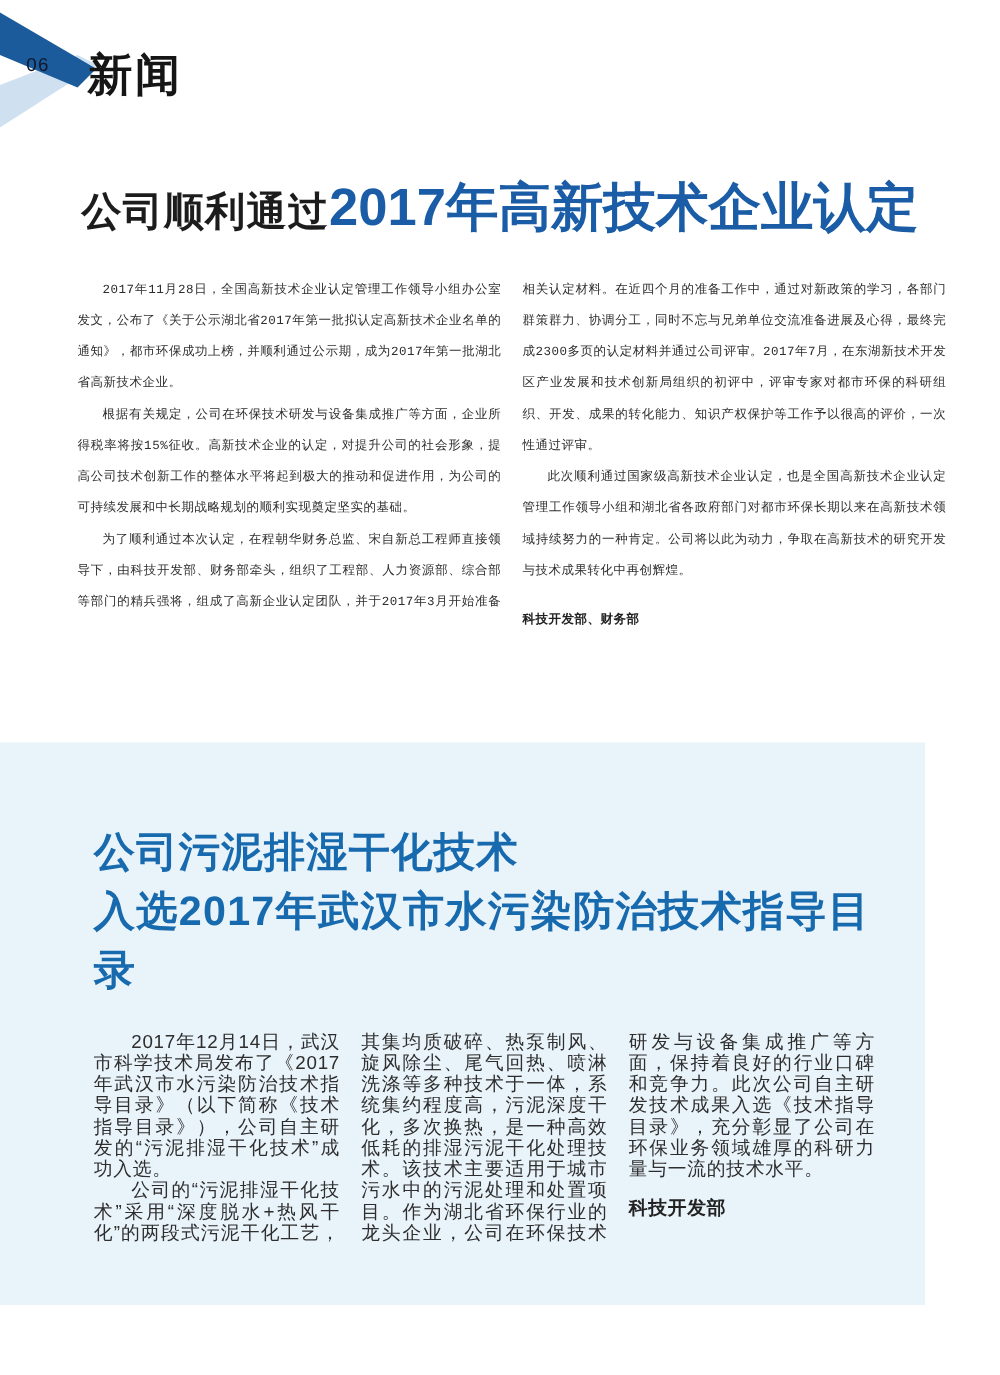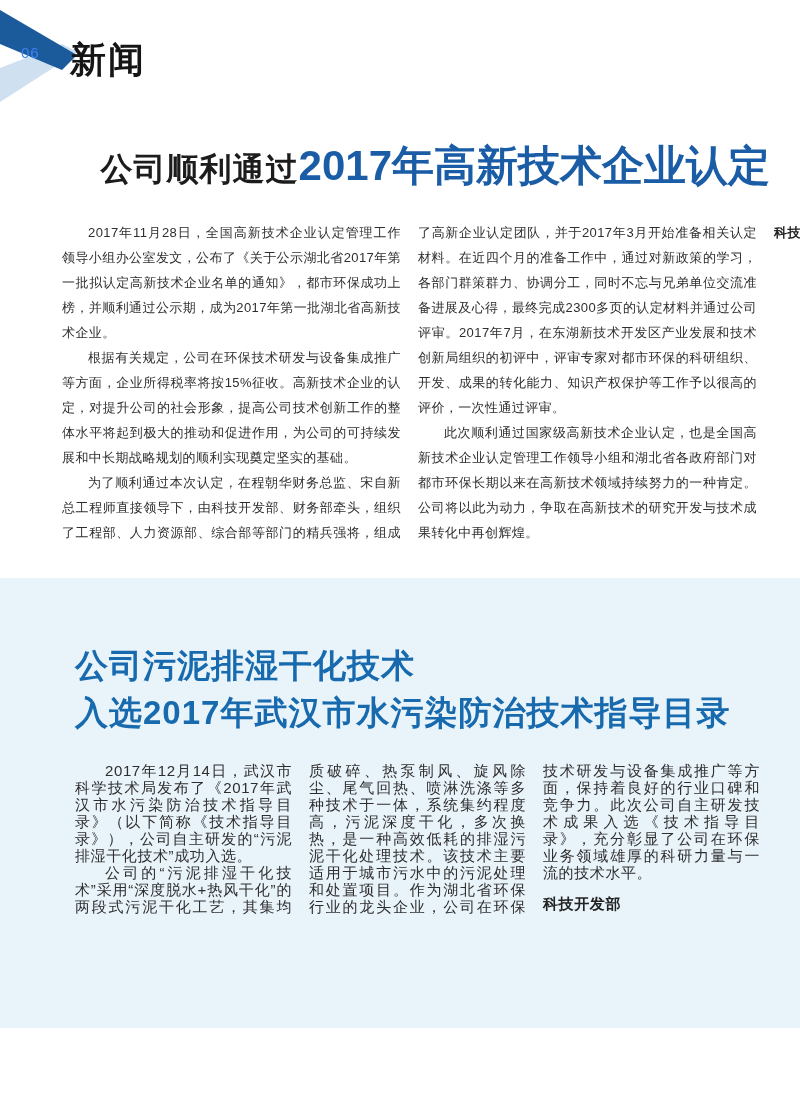--- a/index.html
+++ b/index.html
@@ -9,52 +9,53 @@
     font-family: "Liberation Sans", sans-serif;
     overflow: hidden;
   }
   .page { position: relative; width: 800px; height: 1100px; }
 
   
   .header { position: relative; height: 112px; }
   .header-deco { position: absolute; left: 0; top: 0; }
   .page-number {
     position: absolute; left: 21px; top: 44px;
-    font-size: 15px; color: #3b82f6; letter-spacing: 1px;
+    font-size: 15px; color: #0f172a; letter-spacing: 1px;
   }
   .news-label {
     position: absolute; left: 70px; top: 36px;
     font-size: 36px; font-weight: 700; color: #151515; letter-spacing: 2px;
   }
 
   
   .a1-title {
     margin: 26px 30px 0 30px;
-    text-align: right; white-space: nowrap;
+    text-align: center; white-space: nowrap;
   }
   .a1-title .t-black { font-size: 32px; font-weight: 700; color: #1c1c1c; letter-spacing: 1px; }
   .a1-title .t-blue  { font-size: 42px; font-weight: 700; color: var(--title-blue, #1a5da6); letter-spacing: 0; }
 
   .a1-body {
     margin: 26px 43px 0 62px;
     column-count: 2; column-gap: 17px;
-    font-size: 13px; line-height: 25px; letter-spacing: 0.4px;
+    font-size: 10px; line-height: 25px; letter-spacing: 0.4px;
     text-align: justify; color: #2e2e2e;
     height: 330px;
+    font-family: Liberation Mono, monospace;
   }
   .a1-body p, .a2-body p { margin: 0; text-indent: 2em; }
   .signature {
     text-align: left; font-weight: 700; text-indent: 0 !important;
     margin-top: 14px !important; color: #222;
   }
 
   
   .a2-section {
-    position: absolute; left: 0; top: 578px;
-    width: 800px; height: 450px; box-sizing: border-box;
+    position: absolute; left: 0; top: 594px;
+    width: 740px; height: 450px; box-sizing: border-box;
     background: var(--band-bg, #e9f3fa);
     padding: 64px 40px 15px 40px;
   }
   .a2-title {
     margin: 0 0 26px 35px;
     font-size: 33px; line-height: 47px; font-weight: 700;
     color: var(--section-title-blue, #176aad); letter-spacing: 1px;
   }
   .a2-body {
     margin: 0 0 0 35px;

